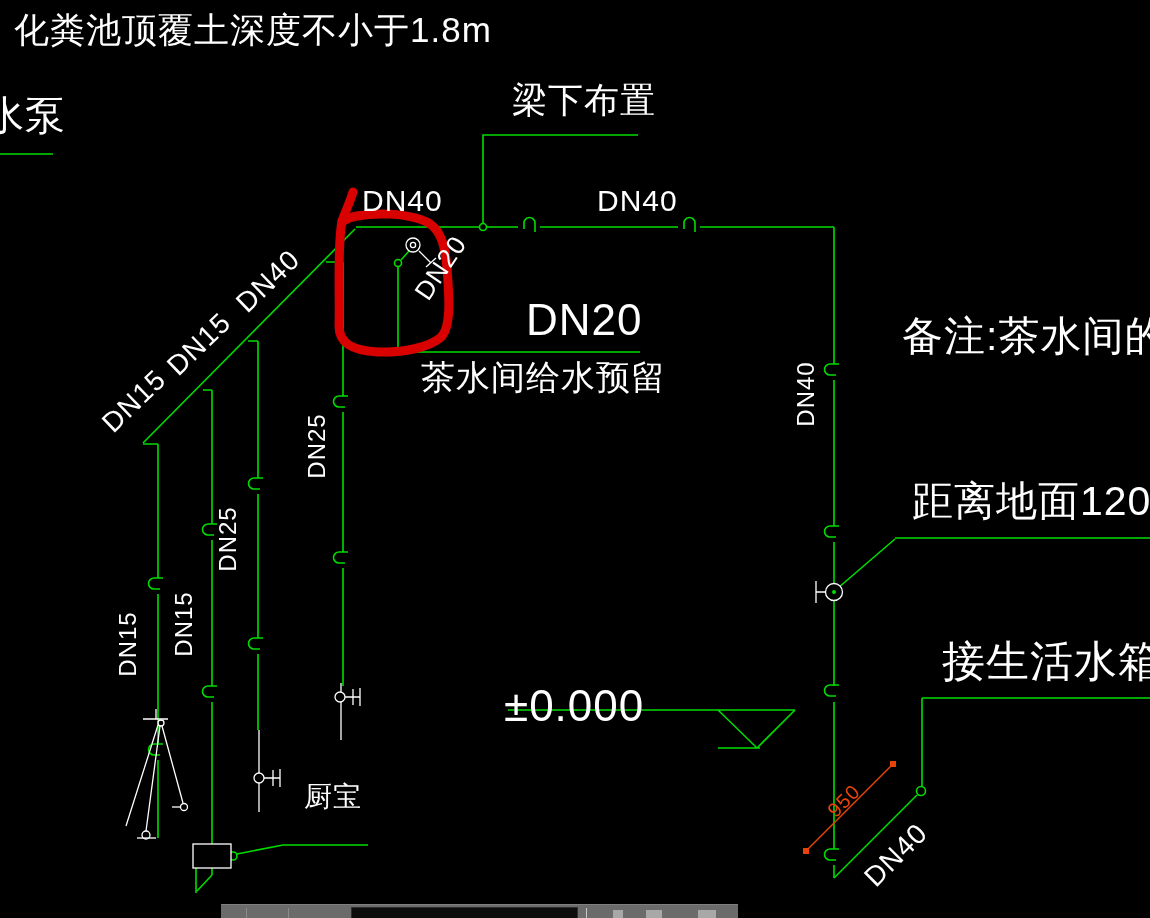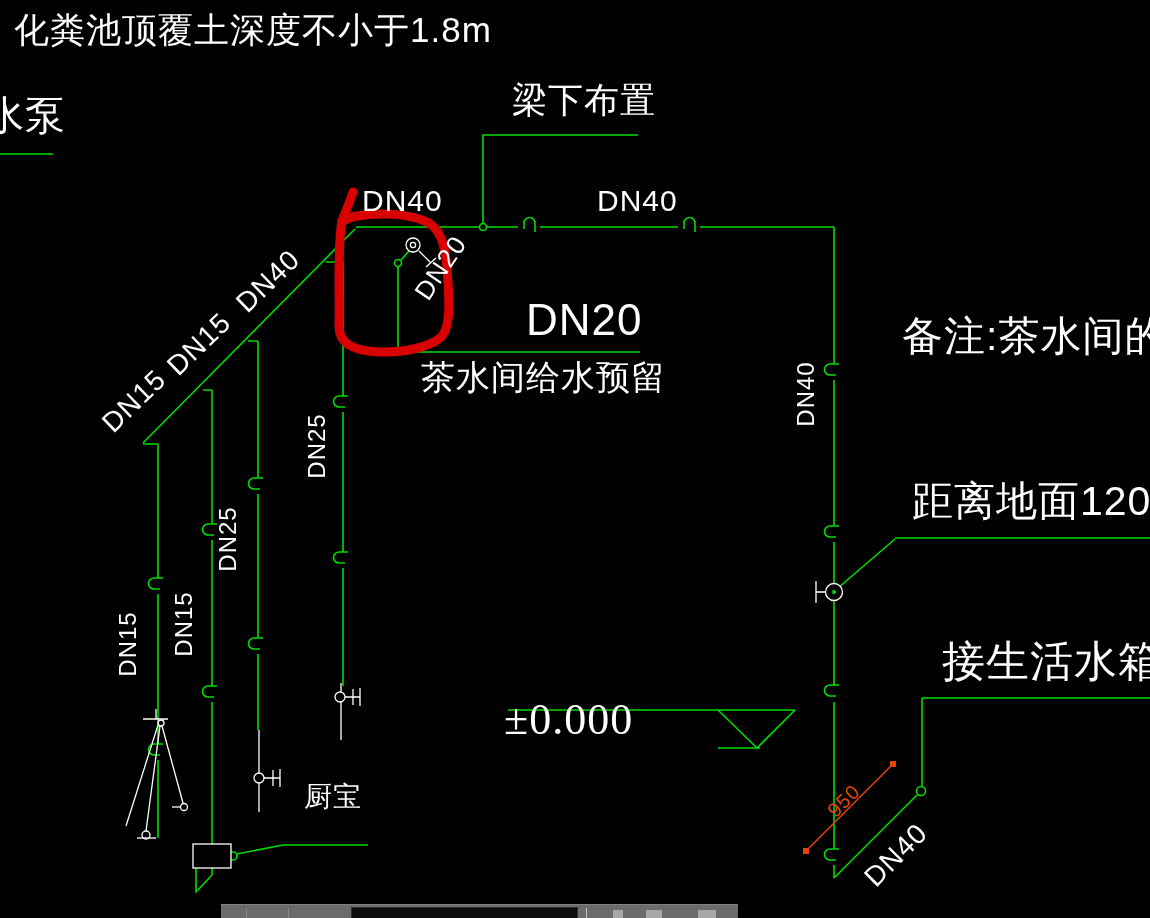--- a/index.html
+++ b/index.html
@@ -146,21 +146,21 @@
 <div class="lbl" style="left:526px;top:297px;font-size:44px;">DN20</div>
 
 <div class="lbl" style="left:421px;top:360px;font-size:34px;">茶水间给水预留</div>
 
 <div class="lbl" style="left:902px;top:315px;font-size:41px;">备注:茶水间的直</div>
 
 <div class="lbl" style="left:912px;top:480px;font-size:41px;">距离地面1200m</div>
 
 <div class="lbl" style="left:942px;top:639px;font-size:43px;">接生活水箱中潜</div>
 
-<div class="lbl" style="left:504px;top:697px;font-size:44px;font-family:Liberation Serif, serif;">±0.000</div>
+<div class="lbl" style="left:504px;top:683px;font-size:44px;">±0.000</div>
 
 <div class="lbl" style="left:304px;top:782px;font-size:28px;">厨宝</div>
 
 <div class="lbl" style="left:134px;top:401px;font-size:28px;transform:translate(-50%,-50%) rotate(-44deg);">DN15</div>
 <div class="lbl" style="left:199px;top:344px;font-size:28px;transform:translate(-50%,-50%) rotate(-44deg);">DN15</div>
 <div class="lbl" style="left:268px;top:281px;font-size:28px;transform:translate(-50%,-50%) rotate(-44deg);">DN40</div>
 <div class="lbl" style="left:441px;top:268px;font-size:26px;transform:translate(-50%,-50%) rotate(-56deg);">DN20</div>
 
 <div class="lbl" style="left:128px;top:644px;font-size:24px;transform:translate(-50%,-50%) rotate(-90deg);">DN15</div>
 <div class="lbl" style="left:184px;top:624px;font-size:24px;transform:translate(-50%,-50%) rotate(-90deg);">DN15</div>

